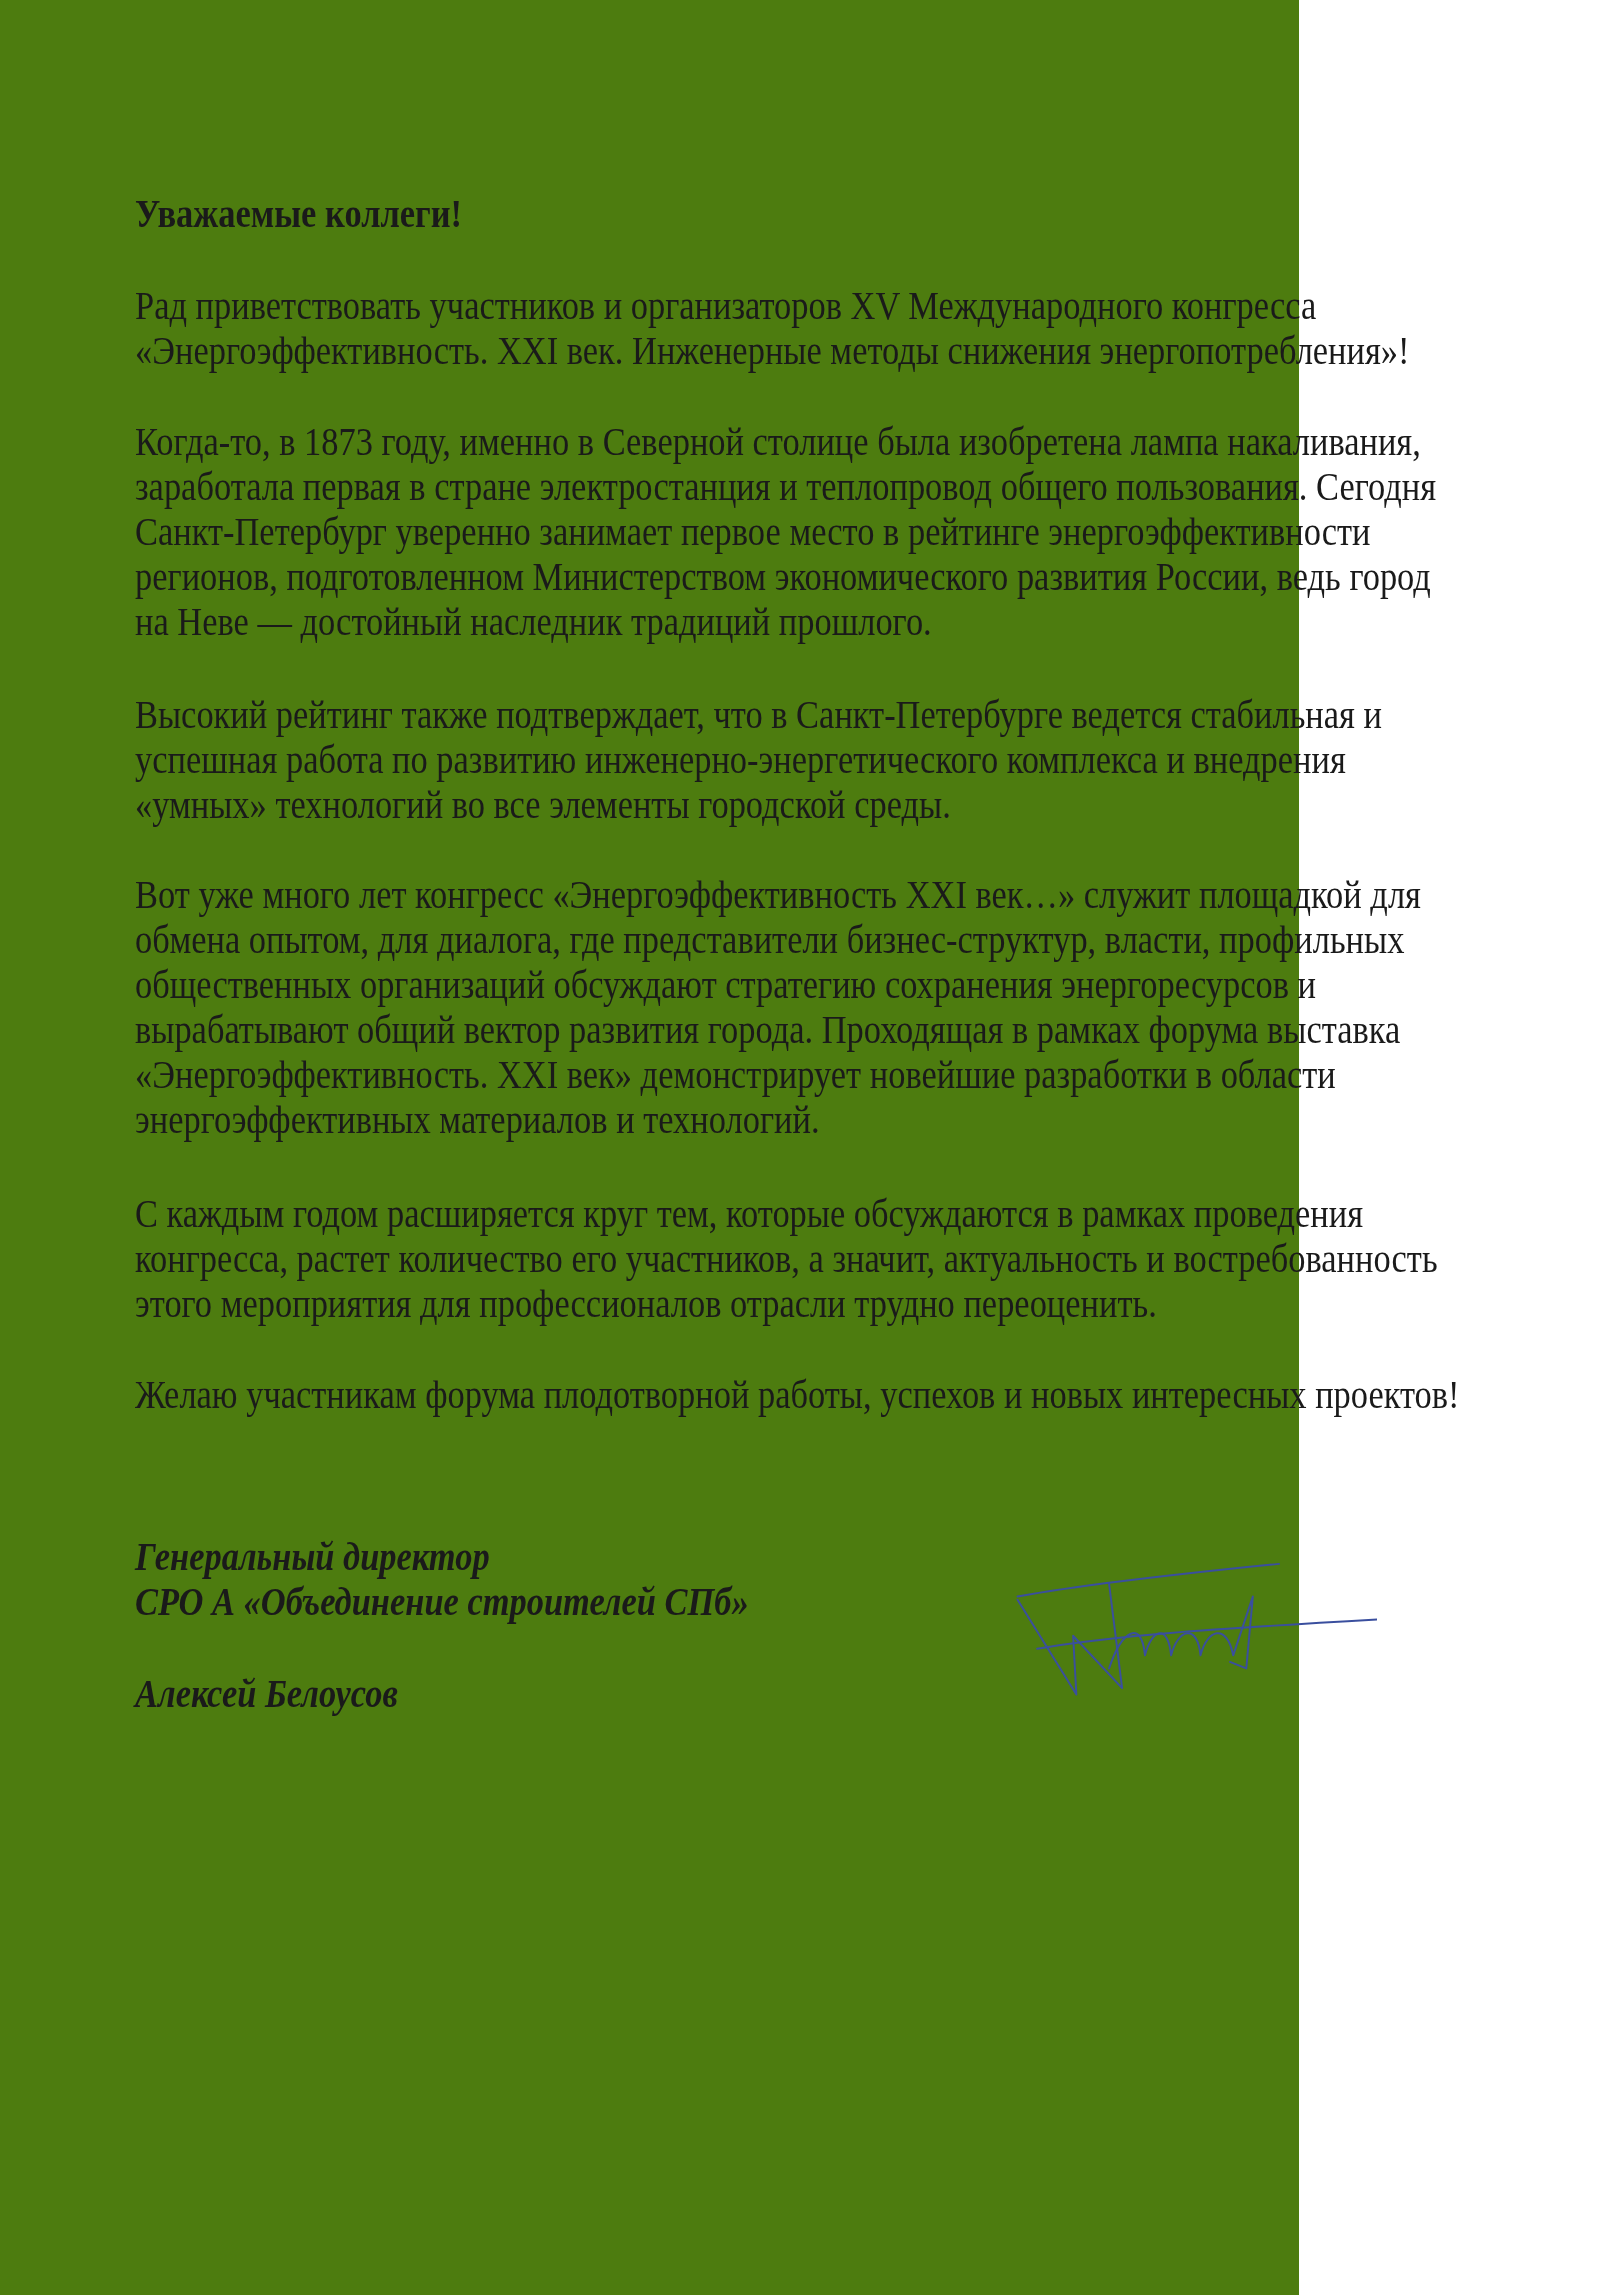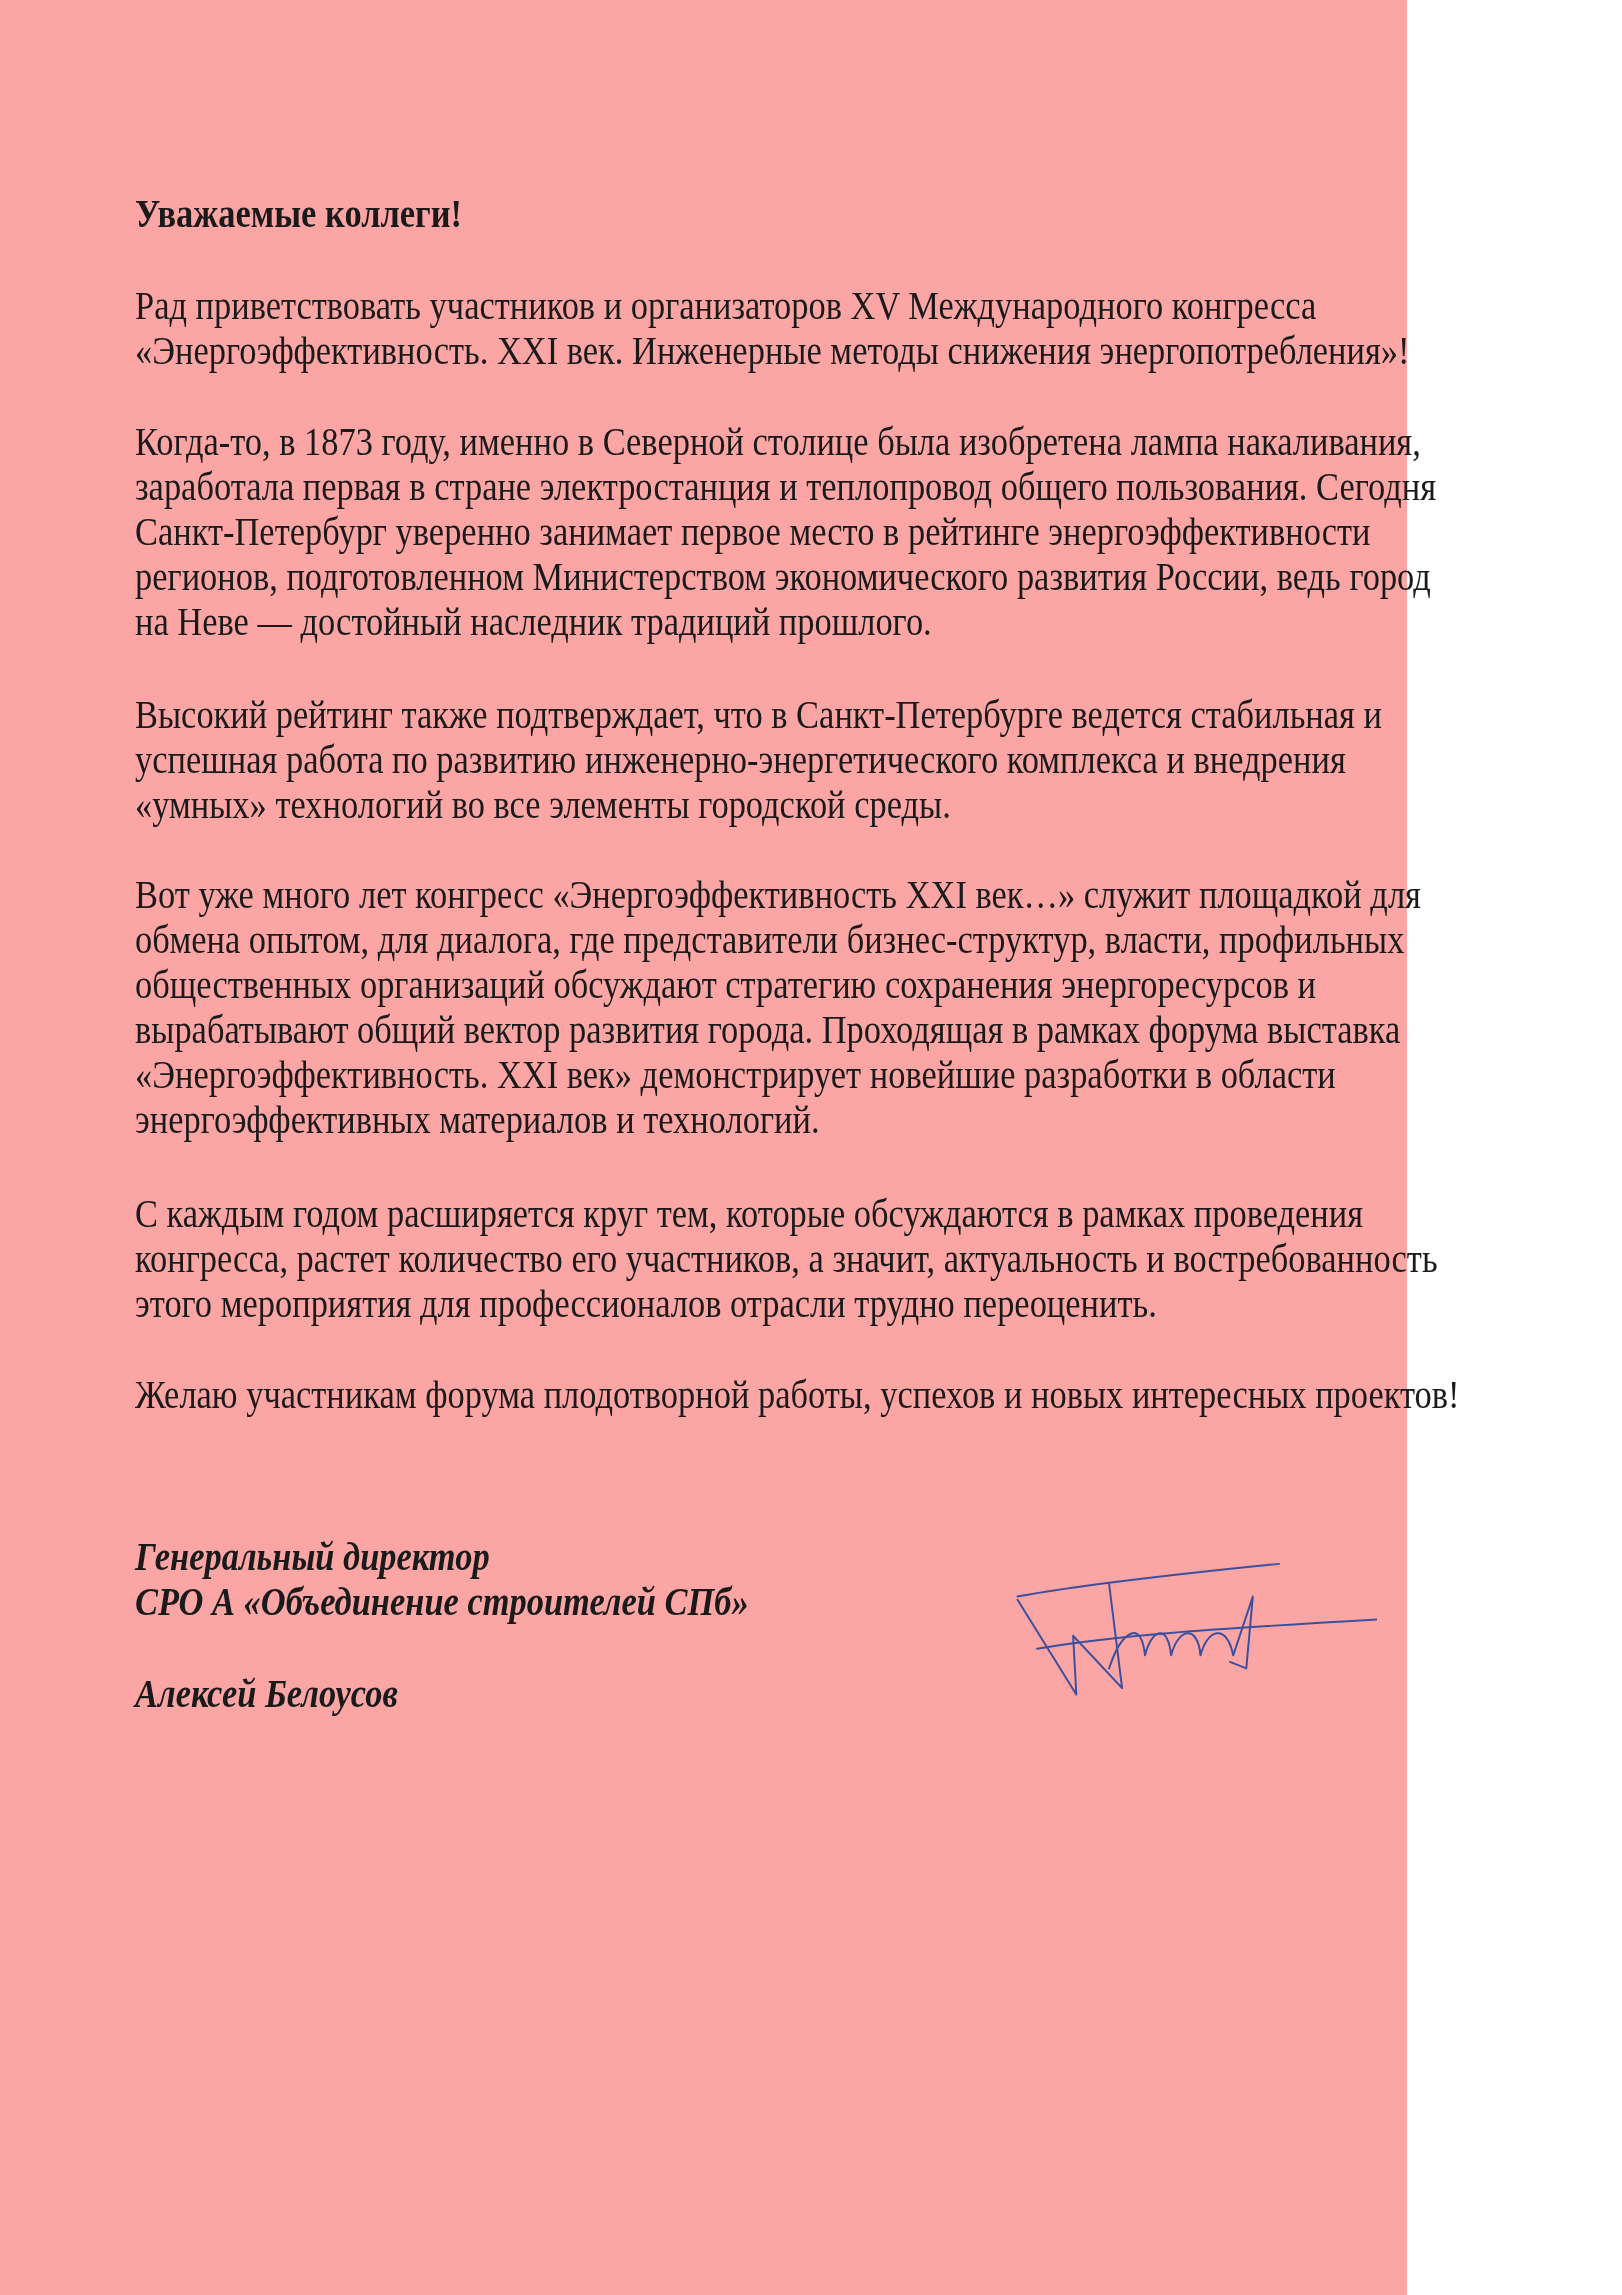--- a/index.html
+++ b/index.html
@@ -1,17 +1,17 @@
 <!DOCTYPE html>
 <html style="font-size:10.5px"><head>
 <meta charset="utf-8">
 <style>
   html, body { margin: 0; padding: 0; background: #ffffff; }
   body { width: 1623px; height: 2295px; position: relative; overflow: hidden; }
-  .page { position: absolute; left: 0; top: 0; width: 1407px; height: 2295px; background: #fca5a5; }
+  .page { position: absolute; left: 0; top: 0; width: 1299px; height: 2295px; background: #4d7c0f; }
   .txt {
     font-family: "Liberation Serif", "DejaVu Serif", serif;
     color: #1a1a1a;
     font-size: 41px;
     line-height: 45px;
     white-space: nowrap;
     transform-origin: 0 0;
     transform: scaleX(0.84);
   }
   .block { position: absolute; left: 135px; }

